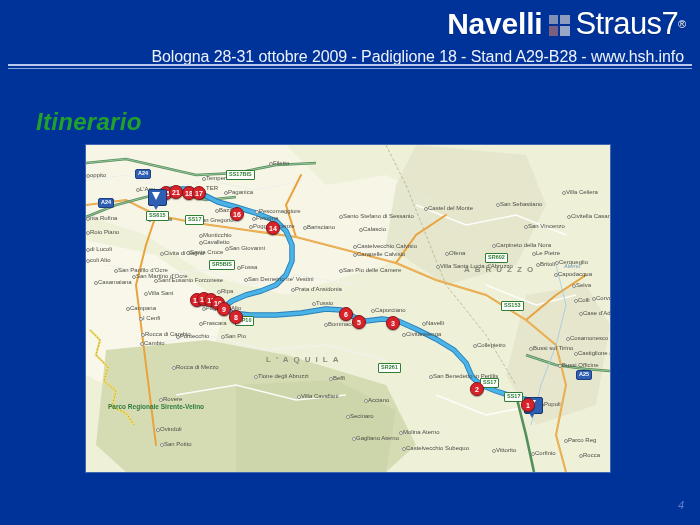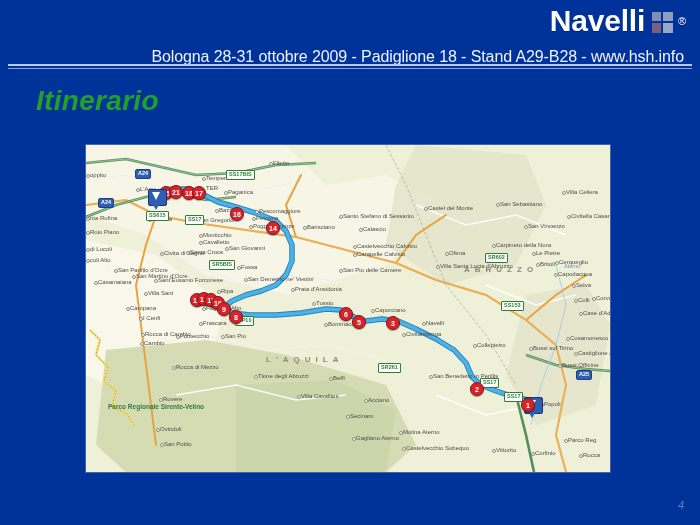--- a/index.html
+++ b/index.html
@@ -36,22 +36,22 @@
   #subtitle{
     position:absolute;right:16px;top:48px;
     color:#eef2fb;font-size:16px;white-space:nowrap;
     letter-spacing:-0.1px;
   }
   #rule-top{position:absolute;left:8px;top:64px;width:684px;height:2px;background:#b9c9ee;}
   #rule-bot{position:absolute;left:8px;top:68px;width:684px;height:1px;background:#8da7dd;}
 
   
   #itinerario{
-    position:absolute;left:36px;top:85px;
-    color:#22a12a;font-size:28px;font-weight:bold;font-style:italic;
+    position:absolute;left:36px;top:108px;
+    color:#22a12a;font-size:24px;font-weight:bold;font-style:italic;
     letter-spacing:0.3px;
   }
 
   
   #map{
     position:absolute;left:86px;top:145px;width:524px;height:327px;
     background:#eef0d8;overflow:hidden;
     box-shadow:0 0 0 1px rgba(255,255,255,.25);
   }
   #map .layer{position:absolute;left:0;top:0;width:524px;height:327px;}
@@ -112,20 +112,21 @@
 <div id="header">
 
   <div id="title-row">
     <span class="word">Navelli</span>
     <span id="logo-mark">
       <i class="sq-tl"></i>
         <i class="sq-tr"></i>
         <i class="sq-bl"></i>
         <i class="sq-br"></i>
     </span>
+    <span id="straus7">Straus7</span>
     <span id="reg">®</span>
   </div>
 
   <div id="subtitle">Bologna 28-31 ottobre 2009 - Padiglione 18 - Stand A29-B28 - www.hsh.info</div>
   <div id="rule-top"></div>
   <div id="rule-bot"></div>
 </div>
 
 <div id="itinerario">Itinerario</div>
 

